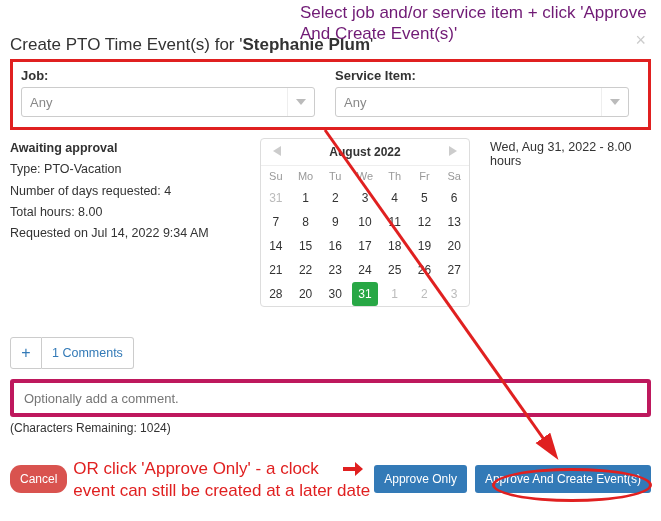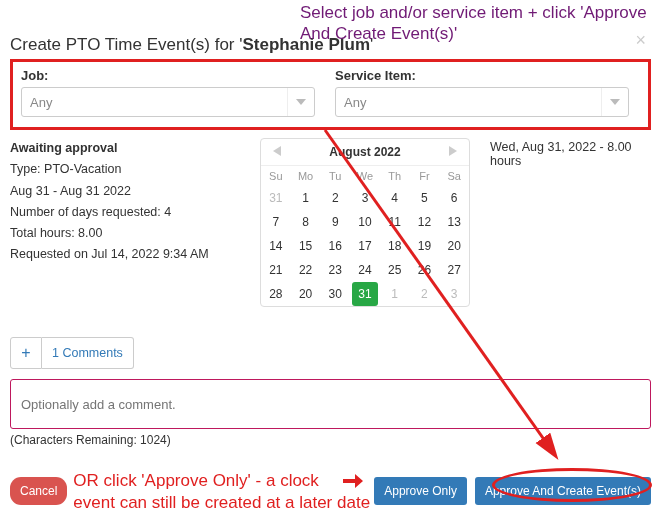--- a/index.html
+++ b/index.html
@@ -61,22 +61,22 @@
   width: 32px; height: 32px; display: flex; align-items: center; justify-content: center;
   font-size: 16px; cursor: pointer; border-radius: 3px 0 0 3px;
 }
 .comments-link {
   border: 1px solid #ccc; border-left: none; height: 32px;
   display: flex; align-items: center; padding: 0 10px;
   color: #337ab7; cursor: pointer; border-radius: 0 3px 3px 0;
   font-size: 12.5px;
 }
 .comment-box {
-  margin-top: 10px; width: 100%; border: 1px solid #be185d; border-radius: 3px;
-  padding: 8px 10px; color: #999; height: 50px; font-size: 13px;
+  margin-top: 10px; width: 100%; border: 4px solid #be185d; border-radius: 3px;
+  padding: 8px 10px; color: #999; height: 38px; font-size: 13px;
 }
 .chars { font-size: 12px; margin-top: 4px; }
 .footer {
   margin-top: 22px; display: flex; align-items: center; position: relative;
 }
 .btn { border: none; border-radius: 3px; padding: 7px 10px; font-size: 12px; cursor: pointer; color: #fff; }
 .btn-cancel { background: #d9534f; border-radius: 11px; }
 .btn-approve-only { background: #337ab7; }
 .btn-approve-create { background: #337ab7; }
 .anno-mid {
@@ -127,21 +127,20 @@
           </svg>
       </span>
     </div>
   </div>
 </div>
 
 <div class="midrow">
   <div class="details">
     <div class="heading">Awaiting approval</div>
     <div>Type: PTO-Vacation</div>
-    <div>Aug 31 - Aug 31 2022</div>
     <div>Number of days requested: 4</div>
     <div>Total hours: 8.00</div>
     <div>Requested on Jul 14, 2022 9:34 AM</div>
   </div>
   <div class="cal-wrap">
     <div class="calendar">
       <div class="cal-head">
         <span class="nav">
           <svg width="8" height="10" viewBox="0 0 8 10">
               <path d="M8 0 L0 5 L8 10" fill="#ccc"></path>

